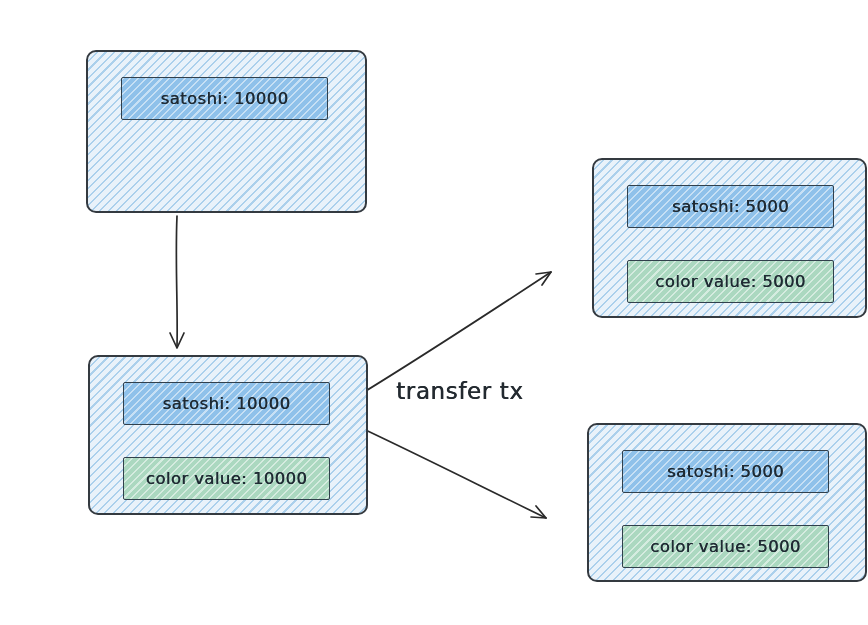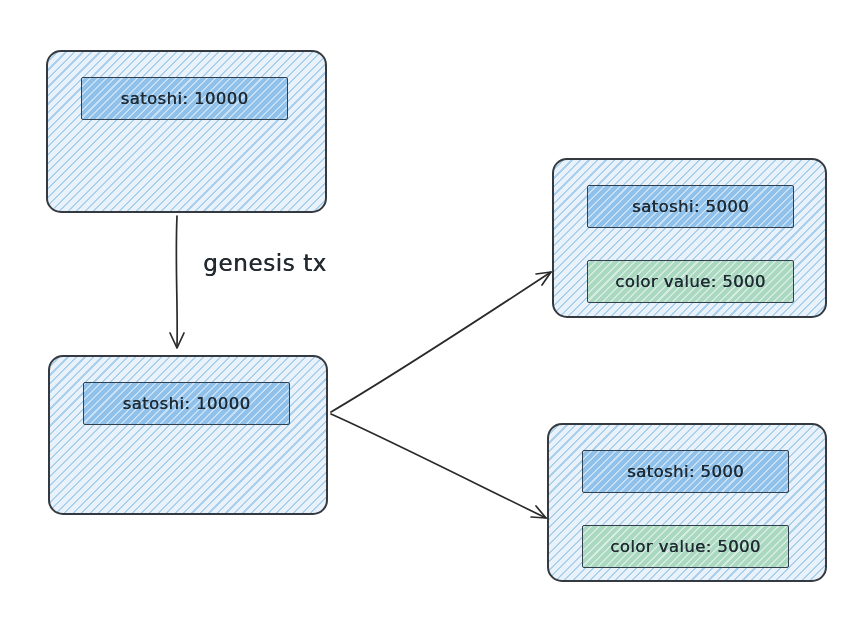--- a/index.html
+++ b/index.html
@@ -6,26 +6,27 @@
   html, body { width: 868px; height: 625px; background: #ffffff; overflow: hidden; }
   body { font-family: "DejaVu Sans", sans-serif; color: var(--text, #1f2a33); }
 
   .canvas { position: relative; width: 868px; height: 625px; background: #ffffff; }
 
   .arrow-layer { position: absolute; left: 0; top: 0; width: 868px; height: 625px; pointer-events: none; }
 
   .box {
     position: absolute;
     border: 2px solid var(--stroke, #343a40);
-    border-radius: 15px;
+    border-radius: 10px;
     background-color: var(--outer-fill, #e9f2fa);
     background-image: repeating-linear-gradient(135deg,
       var(--outer-hatch, rgba(125,175,220,0.55)) 0px,
       var(--outer-hatch, rgba(125,175,220,0.55)) 1.5px,
       transparent 1.5px, transparent 6px);
+    margin-left: 40px;
   }
   .box-a { left: 46px;  top: 50px;  width: 281px; height: 163px; }
   .box-b { left: 48px;  top: 355px; width: 280px; height: 160px; }
   .box-c { left: 552px; top: 158px; width: 275px; height: 160px; }
   .box-d { left: 547px; top: 423px; width: 280px; height: 159px; }
 
   .field {
     position: absolute;
     left: 33px;
     width: 207px;
@@ -100,27 +101,28 @@
       <path d="M536,506 L546,518 L531,517"></path>
     </g>
   </svg>
 
   <div class="box box-a">
     <div class="field satoshi row1">satoshi: 10000</div>
   </div>
 
   <div class="box box-b">
     <div class="field satoshi row1">satoshi: 10000</div>
+    <div class="field colorval row2">color value: 10000</div>
   </div>
 
   <div class="box box-c">
     <div class="field satoshi row1">satoshi: 5000</div>
     <div class="field colorval row2">color value: 5000</div>
   </div>
 
   <div class="box box-d">
     <div class="field satoshi row1">satoshi: 5000</div>
     <div class="field colorval row2">color value: 5000</div>
   </div>
 
-  <div class="edge-label genesis">genesis tx</div>
+  <div class="edge-label transfer">transfer tx</div>
 
 </div>
 
 </body></html>

